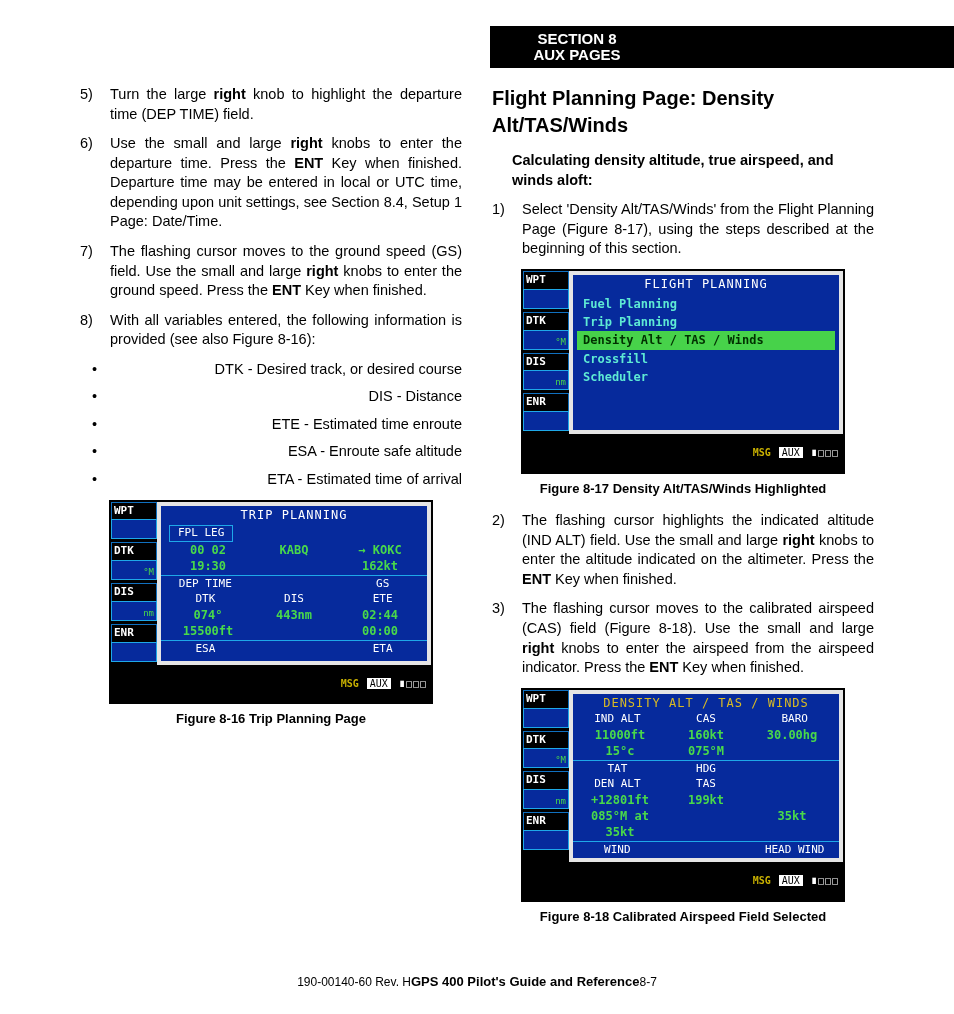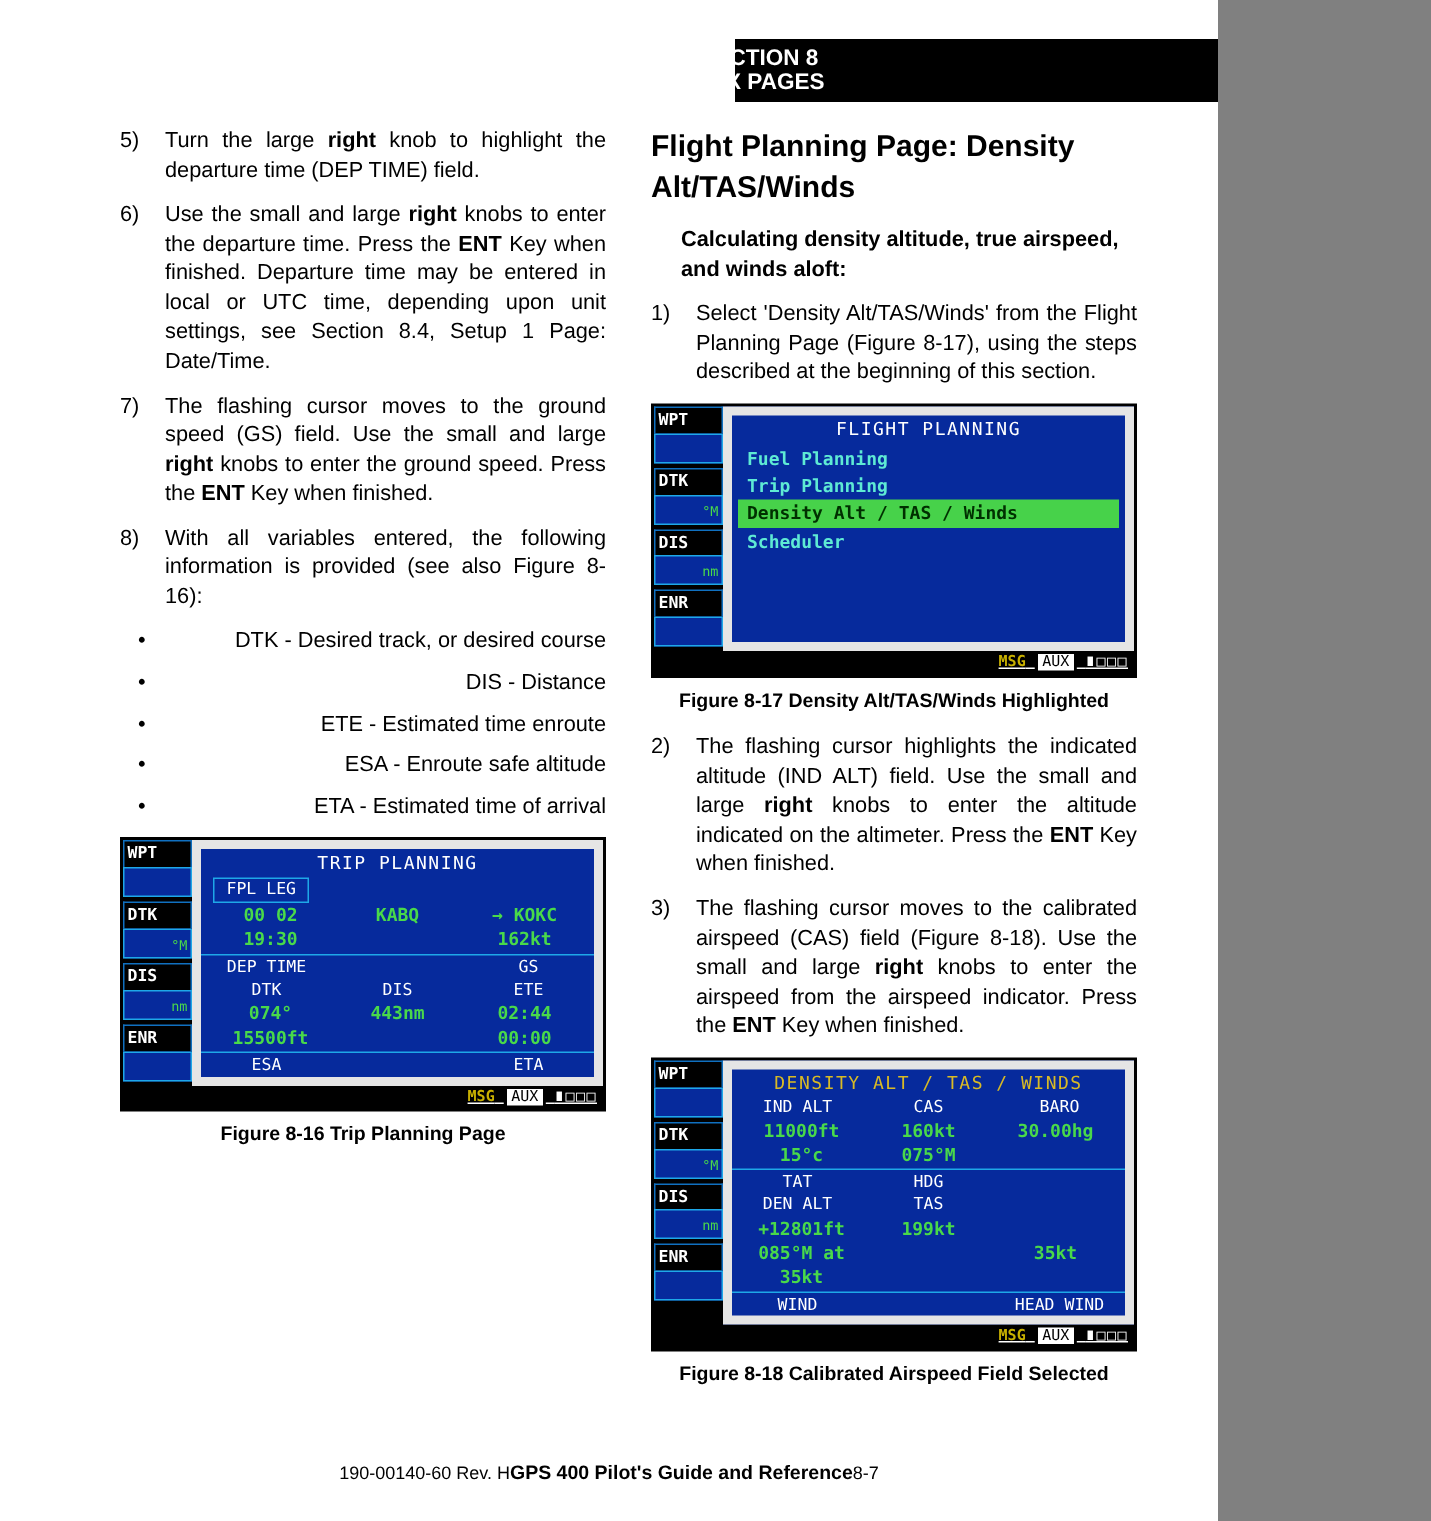--- a/index.html
+++ b/index.html
@@ -2,21 +2,21 @@
 <html><head>
 <meta charset="utf-8">
 <style>
   body {
     margin: 0;
     background: #808080;
     font-family: "Myriad Pro", "Segoe UI", Arial, sans-serif;
     color: #000;
   }
   .page {
-    width: 812px;
+    width: 954px;
     height: 1014px;
     background: #fff;
     position: relative;
     box-sizing: border-box;
   }
   .header-bar {
     position: absolute;
     top: 26px;
     left: 490px;
     right: 0;
@@ -68,25 +68,25 @@
 
   
   .gps {
     width: 320px; margin: 8px auto 0 auto; background:#000; padding:2px;
     font-family: "Lucida Console", monospace; font-size: 12px; color:#49d94a;
   }
   .gps-body { display:flex; }
   .gps-left { width:46px; display:flex; flex-direction:column; }
   .gps-left .lab { background:#000; color:#fff; font-weight:bold; padding:1px 2px; border:1px solid #1070c0; border-bottom:none; font-size:11px;}
   .gps-left .val { background:#062a9c; height:18px; border:1px solid #1ea8e8; margin-bottom:3px; position:relative; color:#49d94a; font-size:9px; text-align:right; padding-right:2px; line-height:22px;}
-  .gps-main { flex:1; background:#062a9c; border:6px solid #e5e5e5; color:#49d94a; }
+  .gps-main { flex:1; background:#062a9c; border:4px solid #e5e5e5; color:#49d94a; }
   .gps-title { color:#fff; text-align:center; font-size:12px; letter-spacing:1px; padding:1px 0; }
   .menu-item { color:#5eead4; padding:1px 6px; font-weight:bold; }
   .menu-item.sel { background:#47d24a; color:#003000; }
-  .btm-bar { background:#000; color:#fff; font-size:10px; text-align:right; padding:1px 4px;text-decoration:underline; }
+  .btm-bar { background:#000; color:#fff; font-size:10px; text-align:right; padding:12px 4px; }
   .btm-bar .msg { color:#c8b000; font-weight:bold;}
   .btm-bar .aux { background:#fff; color:#000; padding:0 3px; margin:0 2px;}
   .btm-bar .dots { letter-spacing:1px; }
   .hdr-row { display:flex; color:#fff; font-size:11px; }
   .hdr-row span { flex:1; text-align:center; }
   .data-row { display:flex; padding:0 4px; }
   .data-row span { flex:1; text-align:center; color:#49d94a; font-weight:bold; }
   .sep { border-top:1px solid #1ea8e8; margin:1px 0;}
   b.k { font-weight:bold; }
   .yellow { color:#d9ba25; }
@@ -215,20 +215,21 @@
               <div class="val">nm</div>
               <div class="lab">ENR</div>
               <div class="val"></div>
             </div>
           <div class="gps-main">
             <div class="gps-title">FLIGHT PLANNING</div>
             <div id="menu17" style="padding:2px 4px;">
                 <div class="menu-item">Fuel Planning</div>
                 <div class="menu-item">Trip Planning</div>
                 <div class="menu-item sel">Density Alt / TAS / Winds</div>
+                <div class="menu-item">Crossfill</div>
                 <div class="menu-item">Scheduler</div>
               </div>
           </div>
         </div>
         <div class="btm-bar">
           <span class="msg">MSG</span>
           <span class="aux">AUX</span>
           <span class="dots">∎□□□</span>
         </div>
       </div>

